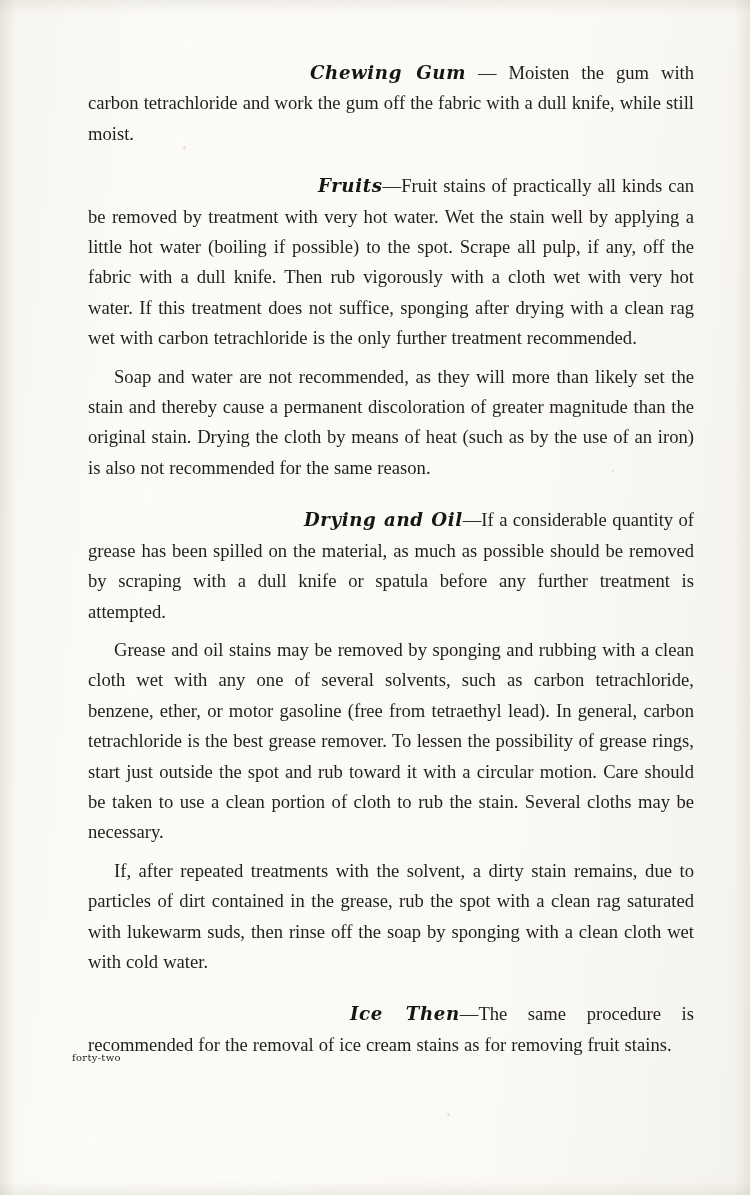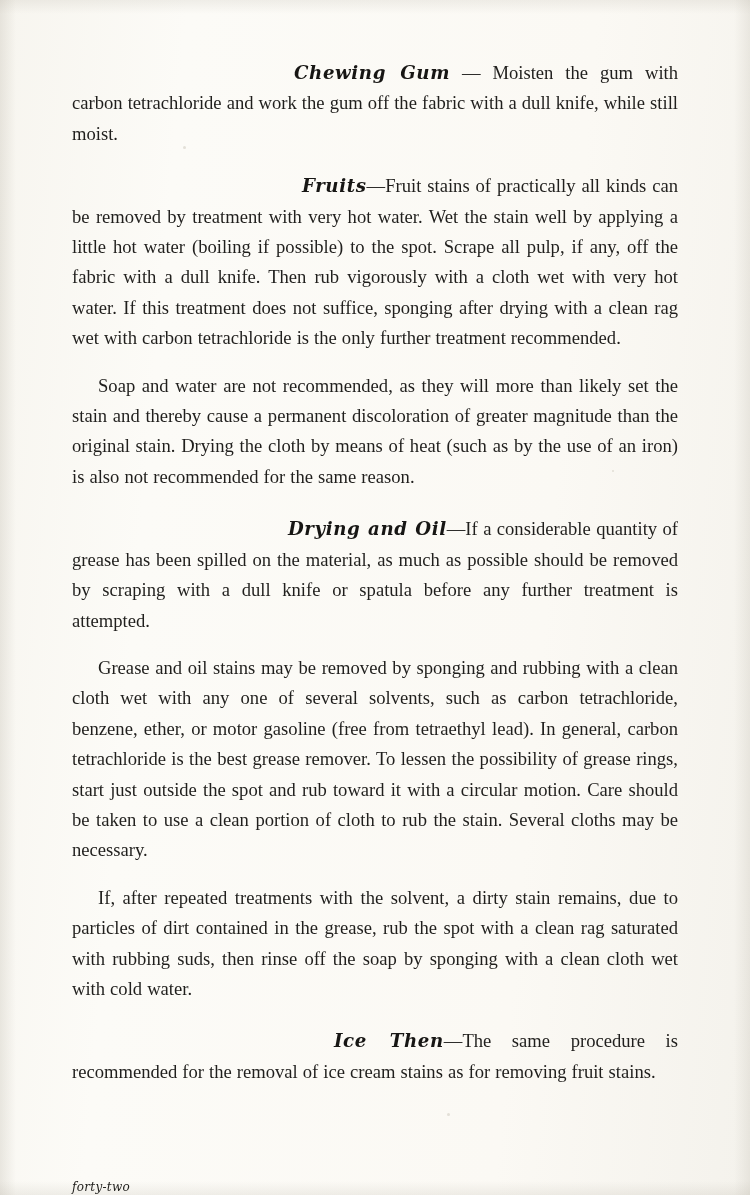--- a/index.html
+++ b/index.html
@@ -18,21 +18,21 @@
   .page {
     position: absolute;
     left: 0;
     top: 0;
     width: 750px;
     height: 1195px;
     background: linear-gradient(95deg, #f7f5ef 0%, #fcfbf7 22%, #fbf9f4 70%, #f4f2ec 100%);
   }
   .page-inner {
     position: absolute;
-    left: 72px;
+    left: 88px;
     top: 58px;
     width: 606px;
   }
   .para {
     margin: 0;
     font-size: 18.6px;
     line-height: 30.4px;
     text-align: justify;
     text-justify: inter-word;
     color: #201f1d;
@@ -41,44 +41,43 @@
   .para.lead {
     text-indent: 0;
   }
   .para.indent {
     text-indent: 26px;
   }
   .gap-big {
     margin-top: 22px;
   }
   .gap-small {
-    margin-top: 17px;
+    margin-top: 8px;
   }
   .run-head {
     font-family: "DejaVu Serif", serif;
     font-weight: bold;
     font-style: italic;
     font-size: 18.2px;
     letter-spacing: 0.6px;
     color: #171614;
   }
   .lead-spacer {
     display: inline-block;
     width: 222px;
   }
   .lead-spacer.fruits { width: 230px; }
   .lead-spacer.grease { width: 216px; }
   .lead-spacer.icecream { width: 262px; }
   .folio {
     position: absolute;
     left: 72px;
-    top: 1180px;
+    top: 1052px;
     font-family: "DejaVu Serif", serif;
-    font-style: italic;
-    font-size: 12px;
+    font-size: 10px;
     color: #23221f;
     letter-spacing: 0.3px;
   }
   .speck {
     position: absolute;
     background: #cfcac0;
     border-radius: 50%;
     opacity: .55;
   }
   .edge-shade {
@@ -133,21 +132,21 @@
 
     <p class="para lead gap-big">
       <span class="lead-spacer fruits"></span><span class="run-head">Fruits</span><span>—</span><span>Fruit stains of practically all kinds can be removed by treatment with very hot water. Wet the stain well by applying a little hot water (boiling if possible) to the spot. Scrape all pulp, if any, off the fabric with a dull knife. Then rub vigorously with a cloth wet with very hot water. If this treatment does not suffice, sponging after drying with a clean rag wet with carbon tetrachloride is the only further treatment recommended.</span>
     </p>
     <p class="para indent gap-small">Soap and water are not recommended, as they will more than likely set the stain and thereby cause a permanent discoloration of greater magnitude than the original stain. Drying the cloth by means of heat (such as by the use of an iron) is also not recommended for the same reason.</p>
 
     <p class="para lead gap-big">
       <span class="lead-spacer grease"></span><span class="run-head">Drying and Oil</span><span>—</span><span>If a considerable quantity of grease has been spilled on the material, as much as possible should be removed by scraping with a dull knife or spatula before any further treatment is attempted.</span>
     </p>
     <p class="para indent gap-small">Grease and oil stains may be removed by sponging and rubbing with a clean cloth wet with any one of several solvents, such as carbon tetrachloride, benzene, ether, or motor gasoline (free from tetraethyl lead). In general, carbon tetrachloride is the best grease remover. To lessen the possibility of grease rings, start just outside the spot and rub toward it with a circular motion. Care should be taken to use a clean portion of cloth to rub the stain. Several cloths may be necessary.</p>
-    <p class="para indent gap-small">If, after repeated treatments with the solvent, a dirty stain remains, due to particles of dirt contained in the grease, rub the spot with a clean rag saturated with rubbing suds, then rinse off the soap by sponging with a clean cloth wet with cold water.</p>
+    <p class="para indent gap-small">If, after repeated treatments with the solvent, a dirty stain remains, due to particles of dirt contained in the grease, rub the spot with a clean rag saturated with lukewarm suds, then rinse off the soap by sponging with a clean cloth wet with cold water.</p>
 
     <p class="para lead gap-big">
       <span class="lead-spacer icecream"></span><span class="run-head">Ice Then</span><span>—</span><span>The same procedure is recommended for the removal of ice cream stains as for removing fruit stains.</span>
     </p>
 
   </div>
 
   <div class="folio">forty-two</div>
 
 </div>

